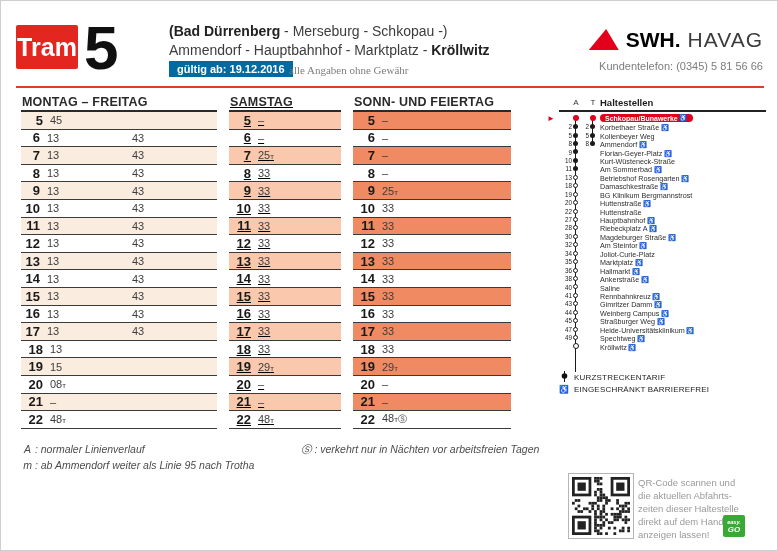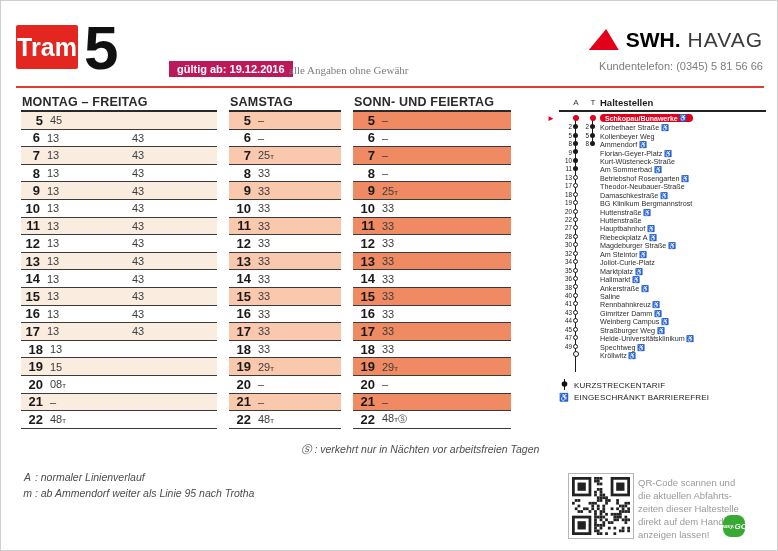--- a/index.html
+++ b/index.html
@@ -4,21 +4,21 @@
 <style>
   html,body{margin:0;padding:0;background:#fff;}
   .sheet{position:relative;width:778px;height:551px;background:#fff;border:1px solid #cfcfcf;
          box-sizing:border-box;font-family:"Liberation Sans",sans-serif;overflow:hidden;}
   
   .tram-badge{position:absolute;left:15px;top:24px;width:62px;height:44px;background:#e42620;
     color:#fff;font-weight:bold;font-size:25px;display:flex;align-items:center;justify-content:center;border-radius:2px;}
   .line-no{position:absolute;left:83px;top:14px;font-size:62px;font-weight:bold;color:#101010;line-height:66px;letter-spacing:-2px;}
   .route{position:absolute;left:168px;top:21px;font-size:14px;color:#3c3c3c;line-height:19px;}
   .route b{color:#222;}
-  .valid-badge{position:absolute;left:168px;top:60px;background:#be185d;color:#fff;font-weight:bold;
+  .valid-badge{position:absolute;left:168px;top:60px;background:#0369a1;color:#fff;font-weight:bold;
     font-size:11px;padding:2px 8px;}
   .disclaimer{position:absolute;left:288px;top:63px;font-size:11px;color:#7d7d7d;font-family:Liberation Serif, serif;}
   .brand{position:absolute;right:14px;top:27px;display:flex;align-items:flex-end;gap:7px;}
   .brand .tri{width:30px;height:21px;background:#e2001a;margin-bottom:2px;
     clip-path:polygon(58% 0,100% 100%,0 100%);}
   .brand .swh{font-weight:bold;font-size:21px;color:#000;}
   .brand .havag{font-size:21px;color:#3c3c3c;letter-spacing:1px;}
   .phone{position:absolute;right:14px;top:59px;font-size:11px;color:#7d7d7d;}
   .red-rule{position:absolute;left:15px;top:85px;width:748px;height:2px;background:#e23b2e;}
   
@@ -61,34 +61,38 @@
   .pill{background:#e2001a;color:#fff;border-radius:6px;padding:0.5px 5px 1px 5px;font-weight:bold;
     font-size:7px;position:relative;top:-1.5px;}
   .cur-arrow{position:absolute;left:-12px;top:-0.5px;color:#e2001a;font-size:8px;}
   .slegend{margin-top:21px;}
   .legrow{display:flex;align-items:center;height:12px;font-size:8px;color:#222;letter-spacing:.2px;gap:5px;}
   .legrow .lic{width:10px;text-align:center;}
   
   .qr-box{position:absolute;left:567px;top:472px;width:58px;height:58px;background:#fff;
     border:1px solid #b5b5b5;padding:3px;}
   .qr-text{position:absolute;left:637px;top:475px;width:112px;font-size:9.5px;color:#9a9a9a;line-height:13px;}
-  .easygo{position:absolute;left:722px;top:514px;width:22px;height:22px;background:#39a935;border-radius:8px;
-    color:#fff;display:flex;flex-direction:row;align-items:center;justify-content:center;line-height:7px;}
+  .easygo{position:absolute;left:722px;top:514px;width:22px;height:22px;background:#39a935;border-radius:2px;
+    color:#fff;display:flex;flex-direction:column;align-items:center;justify-content:center;line-height:7px;}
   .easygo .e1{font-size:5.5px;font-style:italic;font-weight:bold;}
   .easygo .e2{font-size:8px;font-weight:bold;font-style:italic;}
 </style>
 </head>
 <body>
 
 <div class="sheet">
 
   <div class="tram-badge">
     <span>Tram</span>
   </div>
   <div class="line-no">5</div>
+  <div class="route">
+    <div><b>(Bad Dürrenberg</b><span> - Merseburg - Schkopau -)</span></div>
+    <div><span>Ammendorf - Hauptbahnhof - Marktplatz - </span><b>Kröllwitz</b></div>
+  </div>
   <span class="valid-badge">gültig ab: 19.12.2016</span>
   <span class="disclaimer">alle Angaben ohne Gewähr</span>
   <div class="brand">
     <span class="tri"></span>
     <span class="swh">SWH.</span>
     <span class="havag">HAVAG</span>
   </div>
   <div class="phone">Kundentelefon: (0345) 5 81 56 66</div>
   <div class="red-rule"></div>
 
@@ -209,21 +213,21 @@
             <span class="min slot">–</span>
           </span>
         </div>
         <div class="trow">
           <span class="hour">22</span>
           <span class="mins">
             <span class="min slot">48<small class="mark">т</small></span>
           </span>
         </div>
       </div>
-      <div class="tcol" style="left: 228px; width: 112px;">
+      <div class="tcol" style="left: 228px; width: 112px; text-decoration: underline;">
         <div class="thead">SAMSTAG</div>
         <div class="trow" style="background: rgb(249, 200, 173);">
           <span class="hour">5</span>
           <span class="mins">
             <span class="min">–</span>
           </span>
         </div>
         <div class="trow">
           <span class="hour">6</span>
           <span class="mins">
@@ -433,21 +437,21 @@
         </div>
         <div class="trow">
           <span class="hour">22</span>
           <span class="mins">
             <span class="min">48<small class="mark">т</small><small class="markS">Ⓢ</small></span>
           </span>
         </div>
       </div>
     </div>
 
-  <div class="fnotes" style="left:22px;top:440px;margin-top:28px;" id="fnotes-left">
+  <div class="fnotes" style="left:22px;top:440px;" id="fnotes-left">
       <div class="fline"><span class="fmark">A</span> :  normaler Linienverlauf</div>
       <div class="fline"><span class="fmark">т</span> :  ab Ammendorf weiter als Linie 95 nach Trotha</div>
     </div>
   <div class="fnotes" style="left:300px;top:440px;" id="fnotes-right">
       <div class="fline"><span class="fmark">Ⓢ</span> :  verkehrt nur in Nächten vor arbeitsfreien Tagen</div>
     </div>
 
   <div class="stops" id="stops-root">
       <div class="shead">
         <span class="cl a">A</span>
@@ -496,25 +500,20 @@
         </div>
         <div class="srow">
           <span class="anum">11</span>
           <span class="dot a filled"></span>
           <span class="sname">Am Sommerbad<span class="acc">♿</span></span>
         </div>
         <div class="srow">
           <span class="anum">13</span>
           <span class="dot a open"></span>
           <span class="sname">Betriebshof Rosengarten<span class="acc">♿</span></span>
-        </div>
-        <div class="srow">
-          <span class="anum">17</span>
-          <span class="dot a open"></span>
-          <span class="sname">Theodor-Neubauer-Straße</span>
         </div>
         <div class="srow">
           <span class="anum">18</span>
           <span class="dot a open"></span>
           <span class="sname">Damaschkestraße<span class="acc">♿</span></span>
         </div>
         <div class="srow">
           <span class="anum">19</span>
           <span class="dot a open"></span>
           <span class="sname">BG Klinikum Bergmannstrost</span>

